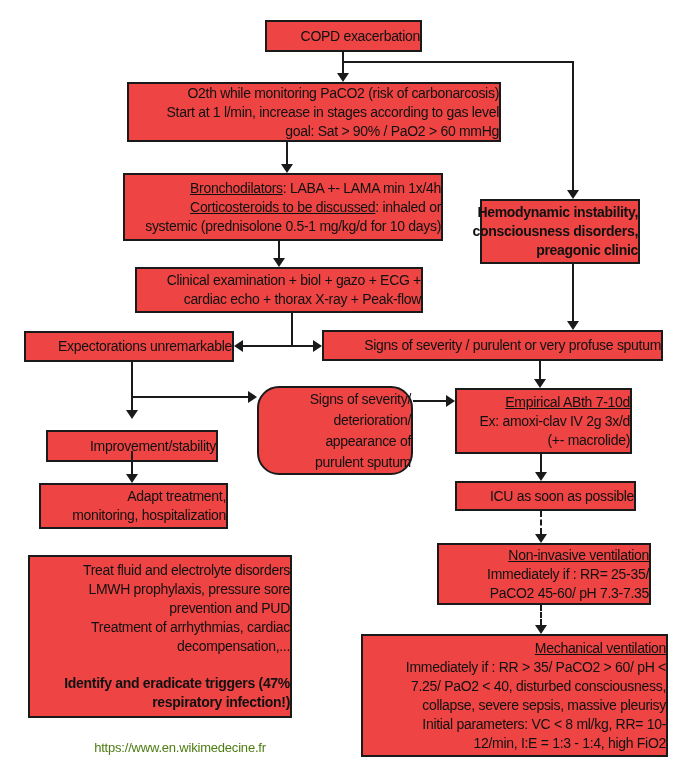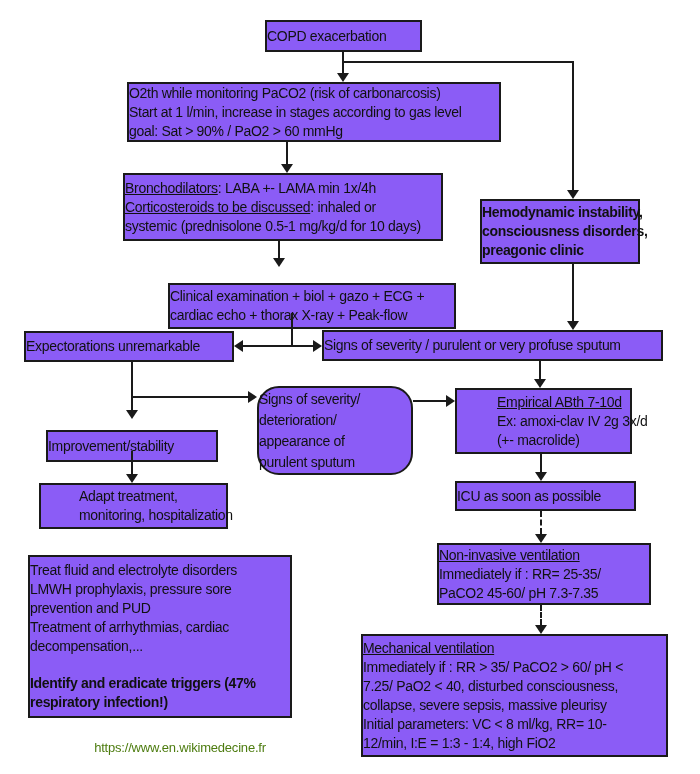--- a/index.html
+++ b/index.html
@@ -1,22 +1,22 @@
 <!DOCTYPE html>
 <html><head>
 <meta charset="utf-8">
 <style>
   html,body { margin:0; padding:0; background:#ffffff; }
   #canvas {
     position:relative; width:700px; height:774px; background:#ffffff;
     font-family:"Liberation Sans", sans-serif; color:#111111; overflow:hidden;
   }
   .node {
-    position:absolute; box-sizing:border-box; border:2px solid #1a1a1a; background:#8b5cf6;
-    display:flex; flex-direction:column; align-items:flex-start; justify-content:center;
+    position:absolute; box-sizing:border-box; border:2px solid #1a1a1a; background:#ef4444;
+    display:flex; flex-direction:column; align-items:flex-end; justify-content:center;
     text-align:center; font-size:14px; line-height:19px; letter-spacing:-0.3px;
   }
   .line { white-space:nowrap; }
   .u { text-decoration:underline; }
   .b { font-weight:bold; }
   .spacer { height:18px; }
   .vline { position:absolute; width:2px; background:#1a1a1a; }
   .hline { position:absolute; height:2px; background:#1a1a1a; }
   .vdash { position:absolute; width:0; border-left:2px dashed #1a1a1a; }
   .arrow-down { position:absolute; width:0; height:0;
@@ -48,21 +48,21 @@
     <div class="line"><span class="u">Corticosteroids to be discussed</span><span>: inhaled or</span></div>
     <div class="line">systemic (prednisolone 0.5-1 mg/kg/d for 10 days)</div>
   </div>
 
   <div class="node" style="left:480px;top:199px;width:160px;height:65px;font-weight:bold;">
     <div class="line">Hemodynamic instability,</div>
     <div class="line">consciousness disorders,</div>
     <div class="line">preagonic clinic</div>
   </div>
 
-  <div class="node" style="left:135px;top:283px;width:288px;height:46px;margin-left:33px;">
+  <div class="node" style="left:135px;top:267px;width:288px;height:46px;">
     <div class="line">Clinical examination + biol + gazo + ECG +</div>
     <div class="line">cardiac echo + thorax X-ray + Peak-flow</div>
   </div>
 
   <div class="node" style="left:24px;top:331px;width:210px;height:31px;">
     <div class="line">Expectorations unremarkable</div>
   </div>
 
   <div class="node" style="left:322px;top:330px;width:341px;height:31px;">
     <div class="line">Signs of severity / purulent or very profuse sputum</div>

